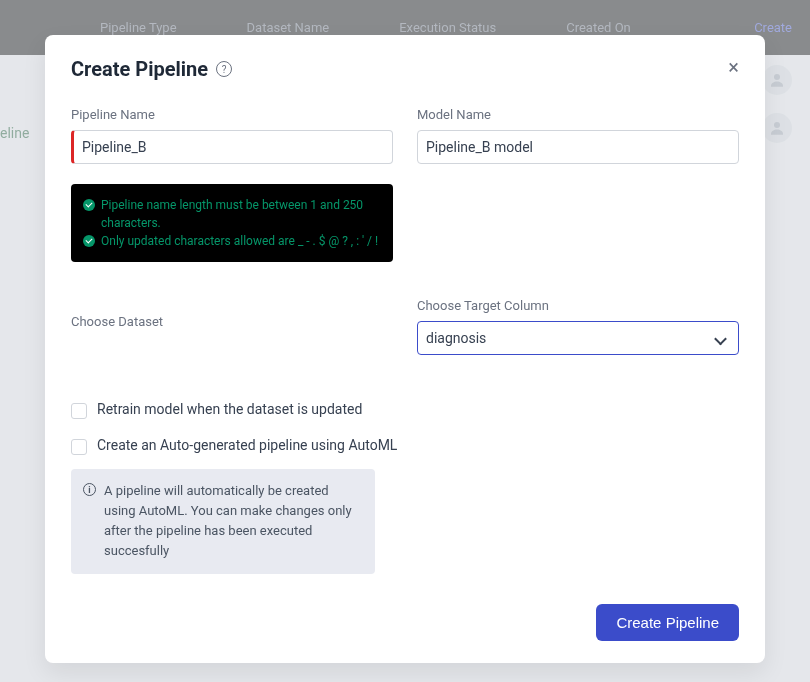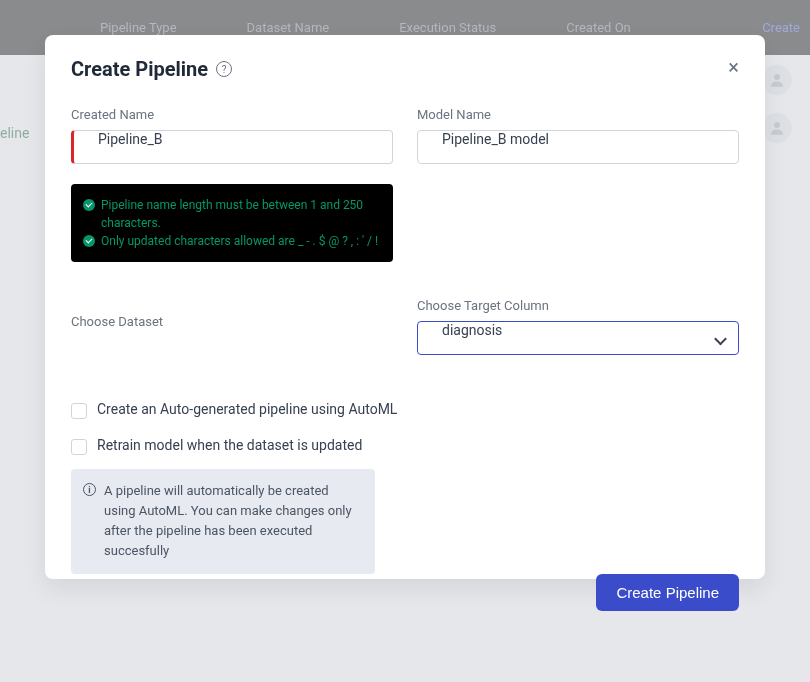--- a/index.html
+++ b/index.html
@@ -18,21 +18,21 @@
       background: #000000;
       display: flex;
       align-items: center;
       padding-left: 100px;
       gap: 70px;
       color: #6b7280;
       font-size: 13px;
     }
     .bg-header span:last-child {
       margin-left: auto;
-      margin-right: 10px;
+      margin-right: 18px;
       color: #3b4cca;
     }
     .bg-avatars {
       position: absolute;
       right: 18px;
       top: 65px;
       display: flex;
       flex-direction: column;
       gap: 18px;
     }
@@ -55,21 +55,21 @@
     .modal-overlay {
       position: absolute;
       inset: 0;
       background: rgba(229, 231, 235, 0.6);
     }
     .modal {
       position: absolute;
       top: 35px;
       left: 45px;
       right: 45px;
-      height: 544px;
+      height: 628px;
       background: #fff;
       border-radius: 8px;
       box-shadow: 0 10px 25px rgba(0,0,0,0.08);
       padding: 22px 26px;
       display: flex;
       flex-direction: column;
     }
     .modal-header {
       display: flex;
       justify-content: space-between;
@@ -113,26 +113,26 @@
       gap: 8px;
     }
     .field-label {
       font-size: 13px;
       color: #6b7280;
     }
     .text-input, .select-input {
       height: 34px;
       border: 1px solid #d1d5db;
       border-radius: 4px;
-      padding: 0 24px;
+      padding: 0 8px;
       font-size: 14px;
       color: #374151;
       background: #fff;
       display: flex;
-      align-items: flex-start;
+      align-items: center;
       position: relative;
     }
     .red-accent {
       border-left: 3px solid #dc2626;
     }
     .blue-border {
       border-color: #3b4cca;
       border-width: 1.5px;
     }
     .select-input {
@@ -291,21 +291,21 @@
   <div class="modal-header">
     <div class="modal-title-wrap">
       <h2 class="modal-title">Create Pipeline</h2>
       <span class="help-icon">?</span>
     </div>
     <span class="close-icon">×</span>
   </div>
 
   <div class="form-grid">
     <div class="form-field">
-      <label class="field-label">Created Name</label>
+      <label class="field-label">Pipeline Name</label>
       <div class="text-input red-accent">
         <span>Pipeline_B</span>
       </div>
     </div>
     <div class="form-field">
       <label class="field-label">Model Name</label>
       <div class="text-input">
         <span>Pipeline_B model</span>
       </div>
     </div>
@@ -330,25 +330,25 @@
       <div class="select-input red-accent blue-border">
         <span>diagnosis</span>
         <span class="chevron"></span>
       </div>
     </div>
   </div>
 
   <div class="checkboxes-area">
     <div class="checkbox-row">
       <div class="checkbox"></div>
-      <span class="checkbox-label">Create an Auto-generated pipeline using AutoML</span>
+      <span class="checkbox-label">Retrain model when the dataset is updated</span>
     </div>
     <div class="checkbox-row">
       <div class="checkbox"></div>
-      <span class="checkbox-label">Retrain model when the dataset is updated</span>
+      <span class="checkbox-label">Create an Auto-generated pipeline using AutoML</span>
     </div>
     <div class="info-box">
       <span class="info-icon">i</span>
       <span class="info-text">A pipeline will automatically be created using AutoML. You can make changes only after the pipeline has been executed succesfully</span>
     </div>
   </div>
 
   <div class="modal-footer">
     <button class="primary-btn">Create Pipeline</button>
   </div>

